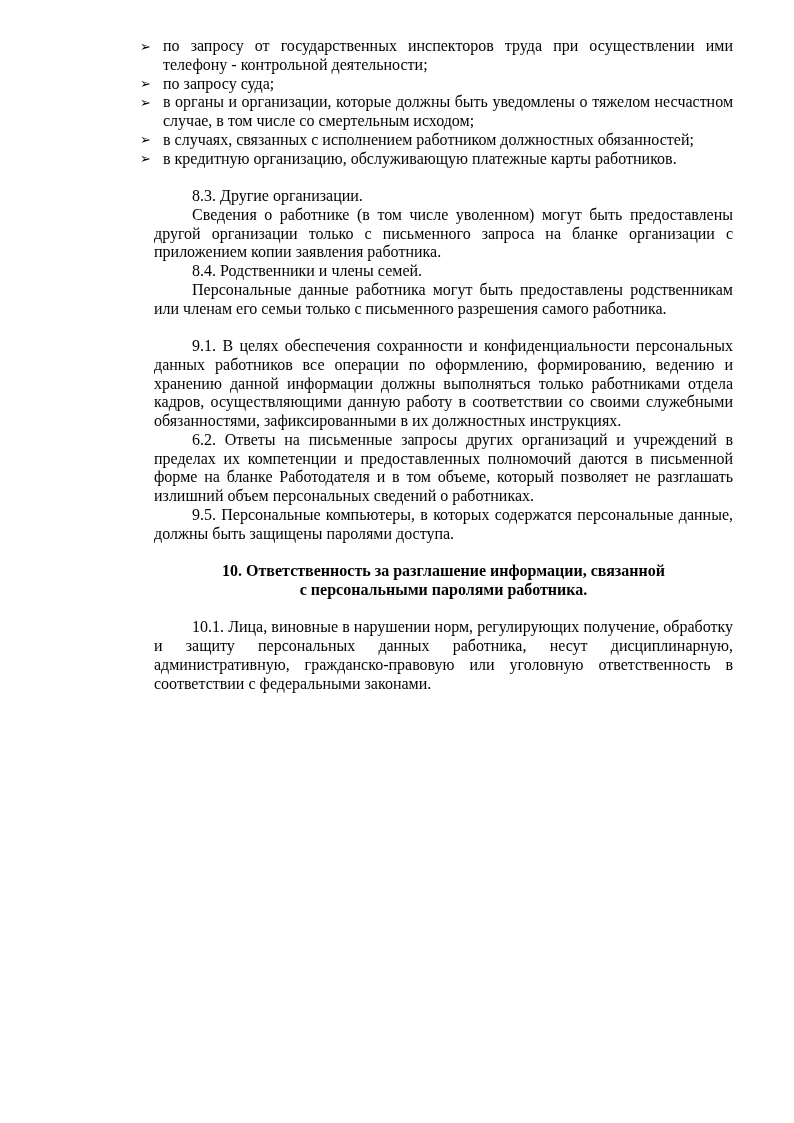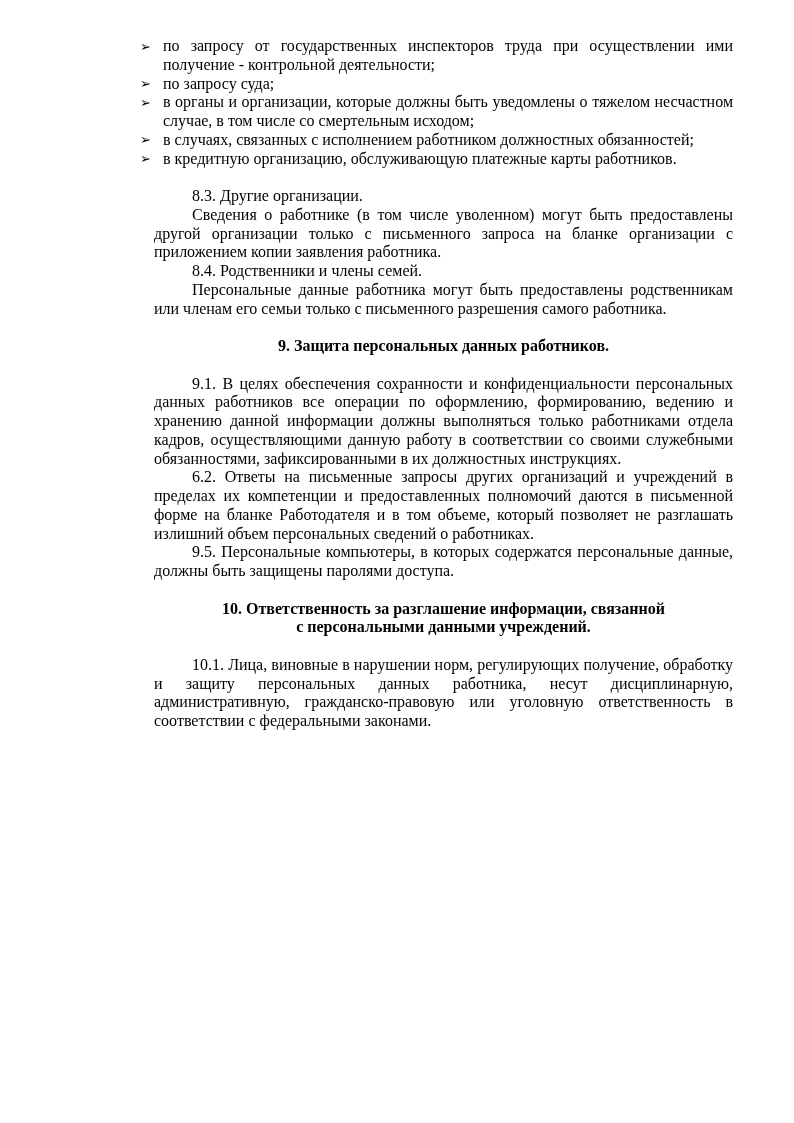--- a/index.html
+++ b/index.html
@@ -47,21 +47,21 @@
   }
 </style>
 </head>
 <body>
 
 <div class="page">
 
   <div class="bullet-list">
     <div class="bullet-item">
       <span class="marker">➢</span>
-      <span>по запросу от государственных инспекторов труда при осуществлении ими получение - контрольной деятельности;</span>
+      <span>по запросу от государственных инспекторов труда при осуществлении ими телефону - контрольной деятельности;</span>
     </div>
     <div class="bullet-item">
       <span class="marker">➢</span>
       <span>по запросу суда;</span>
     </div>
     <div class="bullet-item">
       <span class="marker">➢</span>
       <span>в органы и организации, которые должны быть уведомлены о тяжелом несчастном случае, в том числе со смертельным исходом;</span>
     </div>
     <div class="bullet-item">
@@ -74,30 +74,29 @@
     </div>
   </div>
 
   <div class="gap">
     <p class="para">8.3. Другие организации.</p>
     <p class="para">Сведения о работнике (в том числе уволенном) могут быть предоставлены другой организации только с письменного запроса на бланке организации с приложением копии заявления работника.</p>
     <p class="para">8.4. Родственники и члены семей.</p>
     <p class="para">Персональные данные работника могут быть предоставлены родственникам или членам его семьи только с письменного разрешения самого работника.</p>
   </div>
 
-  <p class="heading gap">9. Защита персональных данных работников.</p>
 
   <div class="gap">
     <p class="para">9.1. В целях обеспечения сохранности и конфиденциальности персональных данных работников все операции по оформлению, формированию, ведению и хранению данной информации должны выполняться только работниками отдела кадров, осуществляющими данную работу в соответствии со своими служебными обязанностями, зафиксированными в их должностных инструкциях.</p>
     <p class="para">6.2. Ответы на письменные запросы других организаций и учреждений в пределах их компетенции и предоставленных полномочий даются в письменной форме на бланке Работодателя и в том объеме, который позволяет не разглашать излишний объем персональных сведений о работниках.</p>
     <p class="para">9.5. Персональные компьютеры, в которых содержатся персональные данные, должны быть защищены паролями доступа.</p>
   </div>
 
   <div class="heading gap">
     <div>10. Ответственность за разглашение информации, связанной</div>
-    <div>с персональными данными учреждений.</div>
+    <div>с персональными паролями работника.</div>
   </div>
 
   <div class="gap">
     <p class="para">10.1. Лица, виновные в нарушении норм, регулирующих получение, обработку и защиту персональных данных работника, несут дисциплинарную, административную, гражданско-правовую или уголовную ответственность в соответствии с федеральными законами.</p>
   </div>
 
 </div>
 
 </body></html>

